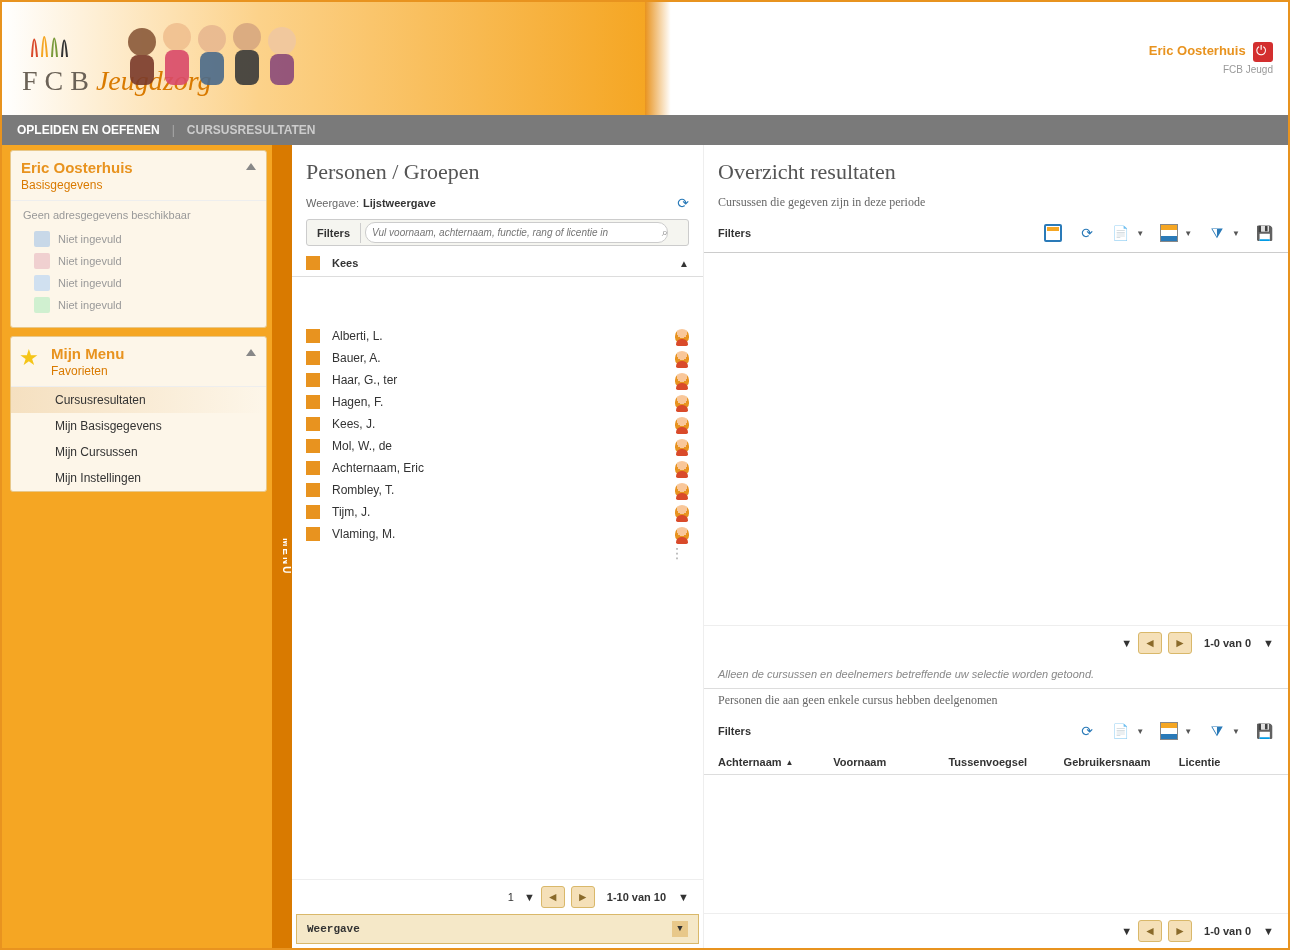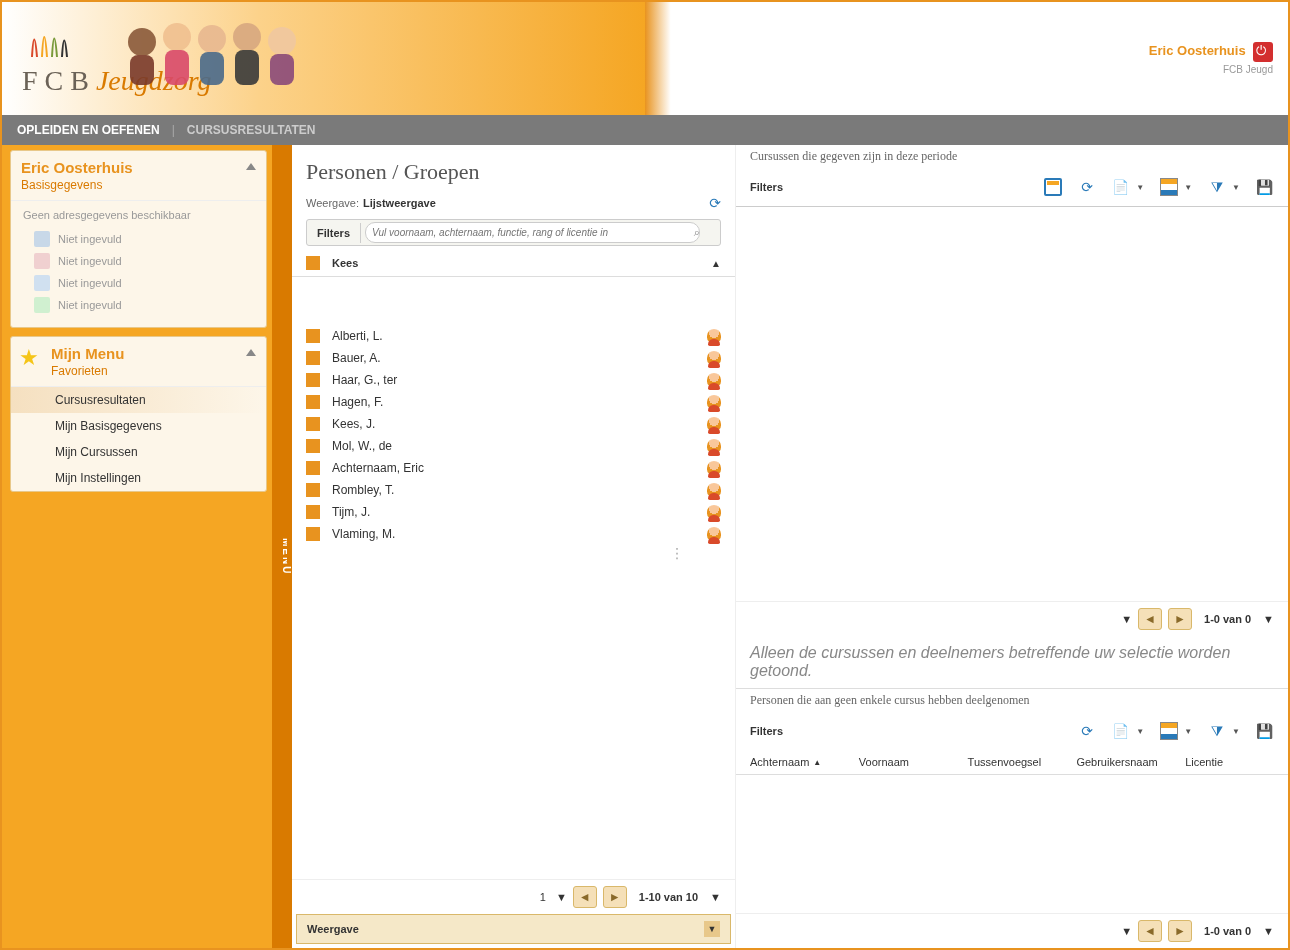--- a/index.html
+++ b/index.html
@@ -50,21 +50,21 @@
   
   .menu-panel .panel-header { padding-left: 40px; }
   .star-icon { position: absolute; left: 8px; top: 8px; font-size: 22px; color: #f5c518; }
   .menu-list { padding: 0; }
   .menu-item { padding: 6px 14px 6px 44px; font-size: 12px; color: #333; cursor: pointer; }
   .menu-item.active { background: linear-gradient(90deg, #f5e0c0, #fdf6e9); font-weight: normal; }
 
   
   .content { flex: 1; display: flex; background: #fff; position: relative; }
   .col { display: flex; flex-direction: column; position: relative; }
-  .col-left { width: 444px; border-right: 1px solid #eee; }
+  .col-left { width: 412px; border-right: 1px solid #eee; }
   .col-right { flex: 1; }
   
   h1.sec-title { font-family: Georgia, serif; font-weight: normal; color: #555; font-size: 22px; padding: 14px 0 6px 14px; }
   h2.sec-sub { font-family: Georgia, serif; font-weight: normal; color: #666; font-size: 12px; padding: 4px 0 8px 14px; }
   
   .view-row { display: flex; align-items: center; padding: 4px 14px; font-size: 11px; }
   .view-row .lbl { color: #666; margin-right: 4px; }
   .view-row .val { font-weight: bold; color: #333; }
   .refresh-icn { margin-left: auto; color: #2a7ab8; font-size: 14px; cursor: pointer; }
   
@@ -81,40 +81,40 @@
   .person-row { display: flex; align-items: center; padding: 4px 14px; font-size: 12px; cursor: pointer; }
   .person-icn { width: 14px; height: 14px; background: radial-gradient(circle at 50% 30%, #f9c79a 40%, #e8931f 41%); border-radius: 50% 50% 40% 40%; margin-left: auto; position: relative; }
   .person-icn::after { content: ""; position: absolute; bottom: -3px; left: 1px; width: 12px; height: 7px; background: #d94a2a; border-radius: 6px 6px 2px 2px; }
 
   .pager { display: flex; align-items: center; justify-content: flex-end; padding: 6px 14px; gap: 6px; font-size: 11px; border-top: 1px solid #eee; }
   .pager .page-num { margin-right: 4px; }
   .pager .drop { color: #333; cursor: pointer; }
   .pager .nav-btn { width: 24px; height: 22px; background: #f5e0b8; border: 1px solid #d9b86a; border-radius: 3px; display: flex; align-items: center; justify-content: center; cursor: pointer; color: #8a6a2a; font-size: 12px; }
   .pager .range { margin: 0 6px; font-weight: bold; }
 
-  .weergave-bar { background: #f5e8c8; border: 1px solid #d9b86a; padding: 6px 10px; font-weight: bold; font-size: 11px; display: flex; align-items: center; margin: 0 4px 4px 4px; cursor: pointer; }
+  .weergave-bar { background: #f5e8c8; border: 1px solid #d9b86a; padding: 6px 10px; font-weight: bold; font-size: 11px; display: flex; align-items: center; margin: 0 4px 4px 4px; cursor: pointer; font-family: Liberation Mono, monospace; }
   .weergave-bar .drop-sq { margin-left: auto; width: 16px; height: 16px; background: #e8c88a; display: flex; align-items: center; justify-content: center; font-size: 9px; }
 
   
   .toolbar { display: flex; align-items: center; padding: 6px 14px 10px 14px; border-bottom: 1px solid #ccc; }
   .toolbar .t-lbl { font-weight: bold; font-size: 11px; }
   .toolbar .t-icons { margin-left: auto; display: flex; gap: 16px; align-items: center; }
   .t-icn { width: 18px; height: 18px; cursor: pointer; display: inline-flex; align-items: center; justify-content: center; font-size: 14px; position: relative; }
   .t-icn.cal { border: 2px solid #2a7ab8; border-radius: 2px; }
   .t-icn.cal::after { content: ""; position: absolute; top: 1px; left: 1px; right: 1px; height: 4px; background: #f5a623; }
   .t-icn.refresh { color: #2a7ab8; }
   .t-icn.doc { color: #888; }
   .t-icn.grid { background: linear-gradient(#f5a623 33%, #fff 33% 66%, #2a7ab8 66%); border: 1px solid #888; }
   .t-icn.funnel { color: #2a7ab8; }
   .t-icn.save { color: #555; }
   .drop-caret { font-size: 8px; margin-left: -10px; color: #555; }
 
-  .note-text { font-style: italic; color: #888; font-size: 16px; padding: 8px 14px; }
-  
-  .tbl-header { display: flex; padding: 6px 14px; font-weight: normal; font-size: 11px; border-bottom: 1px solid #ddd; gap: 20px; }
+  .note-text { font-style: italic; color: #888; font-size: 11px; padding: 8px 14px; }
+  
+  .tbl-header { display: flex; padding: 6px 14px; font-weight: bold; font-size: 11px; border-bottom: 1px solid #ddd; gap: 20px; }
   .tbl-col { flex: 1; display: flex; align-items: center; gap: 4px; }
   .tbl-col .sa { font-size: 8px; }
 
   .split-handle { position: absolute; left: 378px; top: 400px; width: 4px; height: 30px; cursor: col-resize; }
   .split-handle::after { content: "⋮"; color: #aaa; font-size: 14px; }
 
   .right-area { flex: 1; display: flex; flex-direction: column; }
   .upper-results { flex: 1; display: flex; flex-direction: column; }
   .lower-results { border-top: 1px solid #ddd; display: flex; flex-direction: column; min-height: 260px; }
 </style>
@@ -299,20 +299,21 @@
       <div class="weergave-bar">
         <span>Weergave</span>
         <span class="drop-sq">▼</span>
       </div>
     </div>
 
     <div class="split-handle"></div>
 
     <div class="col col-right">
       <div class="right-area">
+        <h1 class="sec-title">Overzicht resultaten</h1>
 
         <div class="upper-results">
           <h2 class="sec-sub">Cursussen die gegeven zijn in deze periode</h2>
           <div class="toolbar">
             <span class="t-lbl">Filters</span>
             <div class="t-icons">
               <span class="t-icn cal"></span>
               <span class="t-icn refresh">⟳</span>
               <span class="t-icn doc">📄</span>
                 <span class="drop-caret">▼</span>

